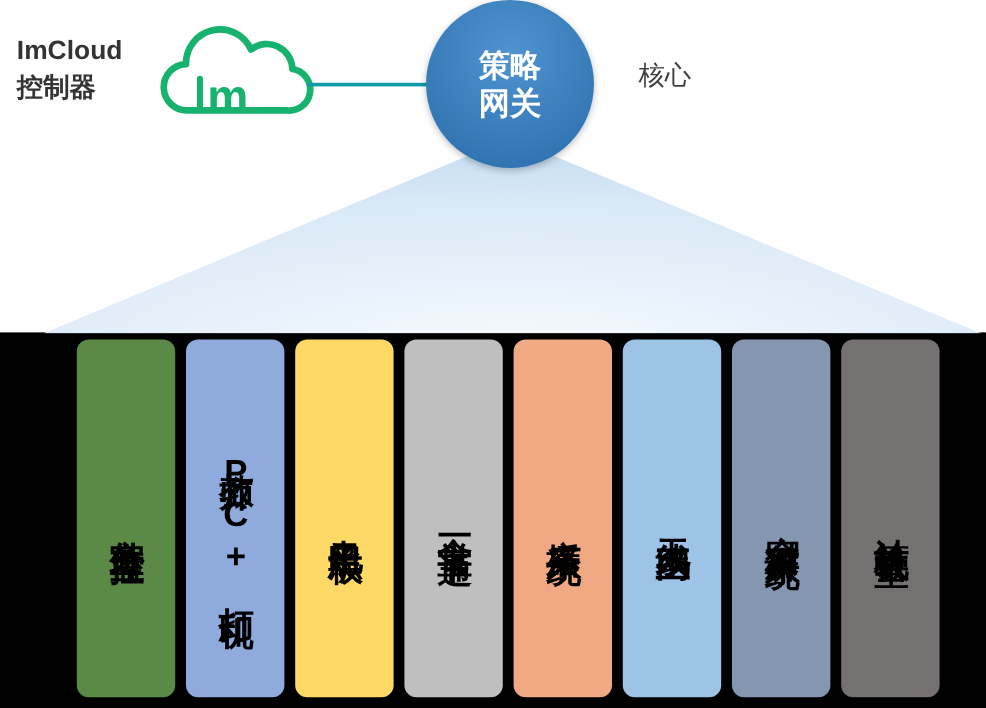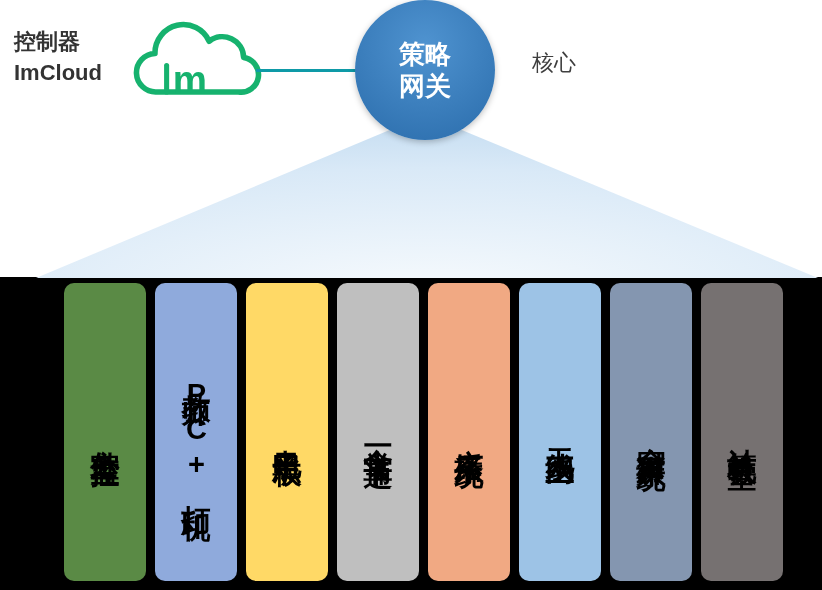--- a/index.html
+++ b/index.html
@@ -48,22 +48,22 @@
     font-size:29px;font-weight:600;color:#000000;letter-spacing:3px;line-height:1;
     white-space:nowrap;
   }
 </style>
 </head>
 <body>
 
 <div class="stage" style="background: rgb(255, 255, 255);">
 
   <div class="controller-label">
+    <div>ImCloud</div>
     <div>控制器</div>
-    <div>ImCloud</div>
   </div>
 
   <div class="cloud" style="color: rgb(22, 178, 110);">
     <svg viewBox="0 0 150 105" aria-hidden="true">
       <path d="M 36 84 A 19 19 0 0 1 34.5 46 A 28 28 0 0 1 88 34 A 21 21 0 0 1 122 50 A 17 17 0 0 1 117 84 Z" fill="none" stroke="currentColor" stroke-width="5.5" stroke-linejoin="round" stroke-linecap="round"></path>
       <path d="M 46 58 L 46 84" fill="none" stroke="currentColor" stroke-width="5" stroke-linecap="round"></path>
       <text x="52" y="85" font-size="38" font-weight="700" fill="currentColor" font-family="Liberation Sans, sans-serif">m</text>
     </svg>
   </div>
 

